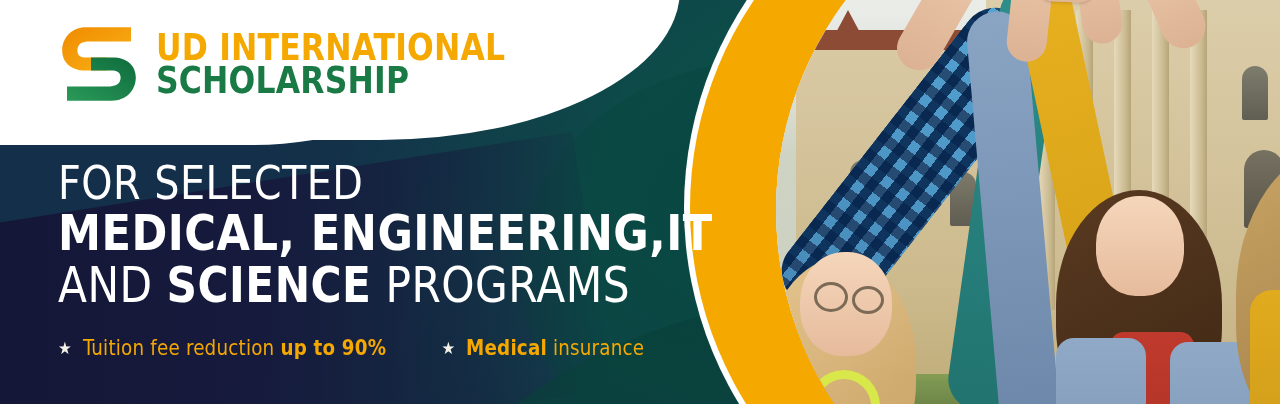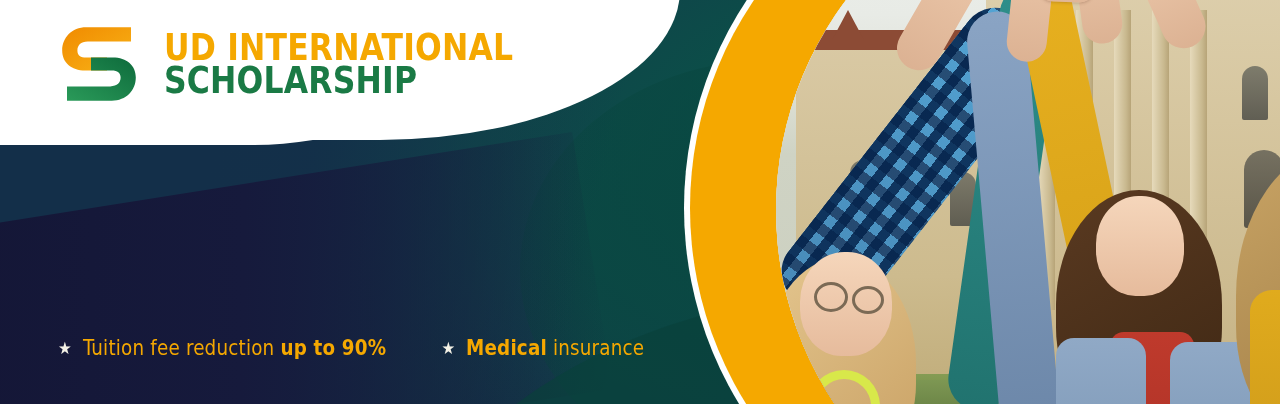--- a/index.html
+++ b/index.html
@@ -203,21 +203,21 @@
   .jacket{ position:absolute; border-radius:18px 18px 4px 4px;
            background:linear-gradient(180deg,#90a9c6,#728ead); }
   .cardigan{ position:absolute; border-radius:22px 22px 4px 4px;
              background:linear-gradient(180deg,#e0ab1d,#c9951a); }
   .redshirt{ position:absolute; border-radius:14px 14px 4px 4px;
              background:linear-gradient(180deg,#bf3a2c,#a32e24); }
 
   
   .logo{
     position:absolute; left:58px; top:24px;
-    display:flex; align-items:center; gap:24px;
+    display:flex; align-items:center; gap:16px;
     z-index:30;
   }
   .logo-mark{ width:82px; height:80px; display:block; }
   .logo-words{ line-height:.86; }
   .logo-line1{
     display:block;
     font-family:"Liberation Sans Narrow","DejaVu Sans Condensed","Liberation Sans",sans-serif;
     font-weight:bold; font-size:38px; letter-spacing:.2px;
     color:#f5a800;
     transform:scaleX(.92); transform-origin:left center;
@@ -362,20 +362,25 @@
       <path fill="url(#gOrange)" d="M90 4 H34 C16 4 4 17 4 33 C4 48 15 58 33 58 H60 V42 H34 C27 42 23 39 23 33 C23 27 27 22 36 22 H90 Z"></path>
 
       <path fill="url(#gGreen)" d="M10 96 H66 C84 96 96 83 96 67 C96 52 85 42 67 42 H40 V58 H66 C73 58 77 61 77 67 C77 73 73 78 64 78 H10 Z"></path>
     </svg>
     <div class="logo-words">
       <span class="logo-line1">UD INTERNATIONAL</span>
       <span class="logo-line2">SCHOLARSHIP</span>
     </div>
   </div>
 
+  <div class="headline">
+    <span class="hl-line hl1">FOR SELECTED</span>
+    <span class="hl-line hl2">MEDICAL, ENGINEERING,IT</span>
+    <span class="hl-line hl3"><span>AND </span><b>SCIENCE</b><span> PROGRAMS</span></span>
+  </div>
 
   <div class="bullets">
     <div class="bullet">
       <span class="star">★</span>
       <span class="bullet-text"><span>Tuition fee reduction </span><b>up to 90%</b><span></span></span>
     </div>
     <div class="bullet">
       <span class="star">★</span>
       <span class="bullet-text"><span></span><b>Medical</b><span> insurance</span></span>
     </div>

